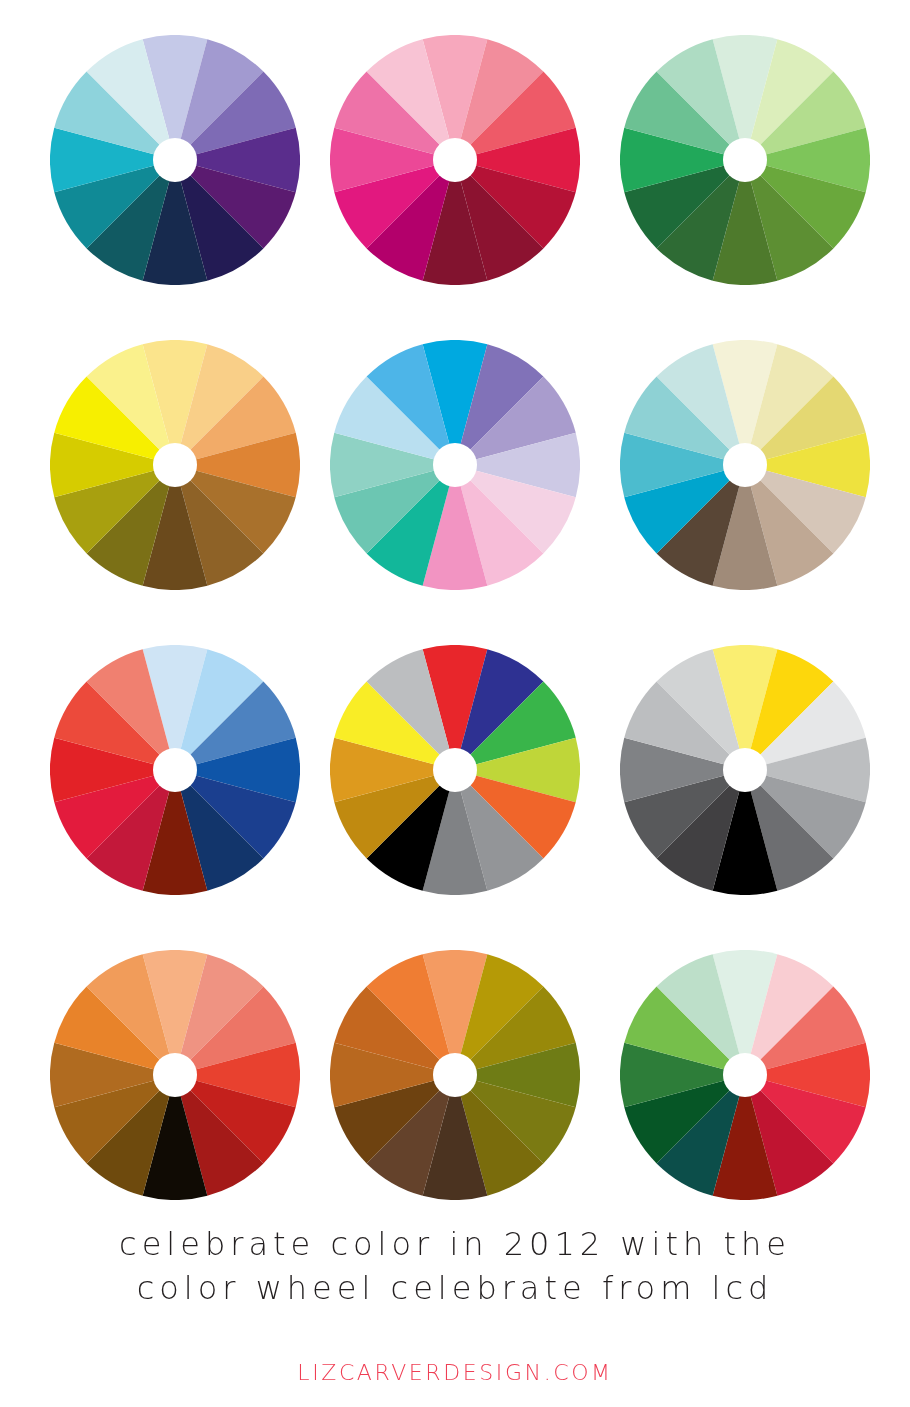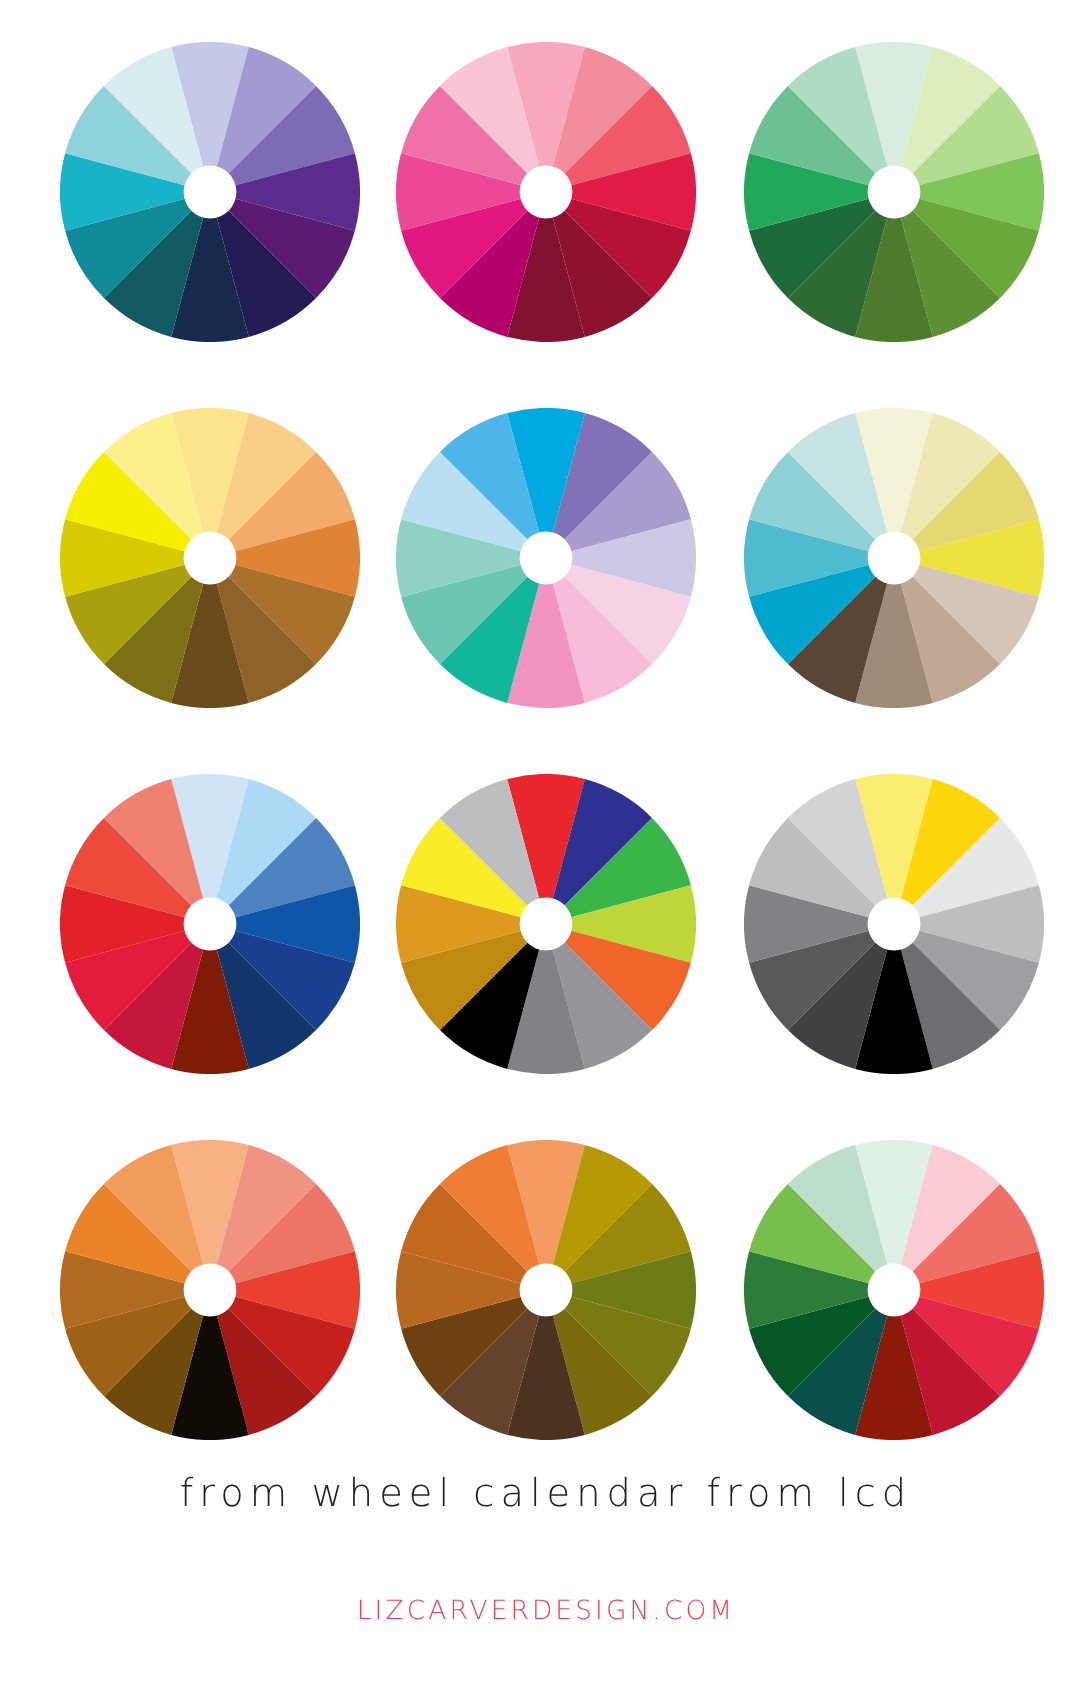--- a/index.html
+++ b/index.html
@@ -64,20 +64,21 @@
   .link-line {
     font-family: "DejaVu Sans", sans-serif;
     font-weight: 300;
     font-size: 22px;
     letter-spacing: 2.6px;
     color: #ef3e54;
     line-height: 31px;
     white-space: nowrap;
     text-decoration: none;
     display: block;
+    margin-top: 30px;
   }
 </style>
 </head>
 <body>
 
 <div id="poster">
 
   <div class="wheel-grid">
     <div class="wheel" style="left: 50px; top: 35px; width: 250px; height: 250px;">
         <svg viewBox="0 0 250 250" width="250" height="250">
@@ -279,20 +280,21 @@
           <path d="M 125 125 L 36.612 213.388 A 125 125 0 0 1 4.259 157.352 Z" fill="#065626" shape-rendering="geometricPrecision"></path>
           <path d="M 125 125 L 4.259 157.352 A 125 125 0 0 1 4.259 92.648 Z" fill="#2d7d39" shape-rendering="geometricPrecision"></path>
           <path d="M 125 125 L 4.259 92.648 A 125 125 0 0 1 36.612 36.612 Z" fill="#76bf4b" shape-rendering="geometricPrecision"></path>
           <path d="M 125 125 L 36.612 36.612 A 125 125 0 0 1 92.648 4.259 Z" fill="#bddfc9" shape-rendering="geometricPrecision"></path>
           <circle cx="125" cy="125" r="22" fill="#ffffff"></circle>
         </svg>
       </div>
   </div>
 
   <div class="caption-block">
-    <div class="caption-line">from wheel calendar from lcd</div>
+    <div class="caption-line">celebrate color in 2012 with the</div>
+    <div class="caption-line">color wheel celebrate from lcd</div>
   </div>
 
   <div class="links-block">
     <a class="link-line" href="#">LIZCARVERDESIGN.COM</a>
   </div>
 
 </div>
 
 </body></html>

